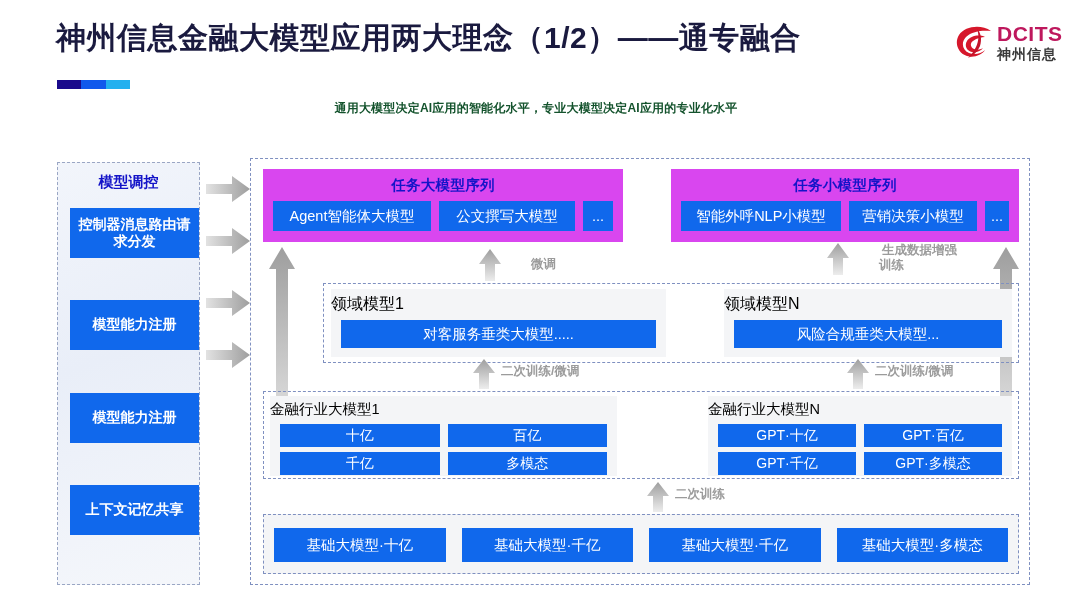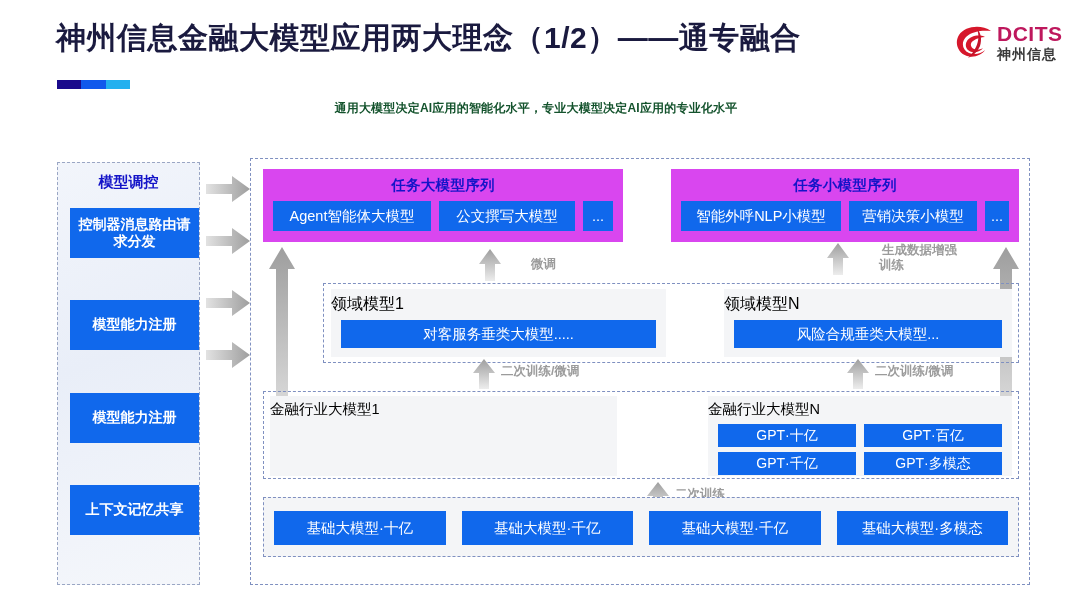--- a/index.html
+++ b/index.html
@@ -126,21 +126,21 @@
   }
   .ind{position:absolute;top:4px;height:80px;background:#f4f5f7;box-sizing:border-box;}
   .ind.i1{left:6px;width:347px;}
   .ind.i2{left:444px;width:304px;}
   .ind .g-title{padding-top:4px;font-size:14.5px;}
   .grid2{display:flex;flex-wrap:wrap;gap:5px 8px;padding:5px 10px 0 10px;}
   .grid2 .chip{height:23px;flex:1 1 calc(50% - 4px);font-size:14px;}
 
   
   .base-wrap{
-    position:absolute;left:12px;top:338px;width:756px;height:60px;
+    position:absolute;left:12px;top:355px;width:756px;height:60px;
     border:1px dashed #7f90c0;box-sizing:border-box;background:#f4f5f7;
   }
   .base-row{display:flex;gap:16px;padding:13px 10px;}
   .base-row .chip{flex:1 1 0;height:34px;font-size:14.5px;}
 
   
   .u-arrow{position:absolute;}
   .a-label{
     position:absolute;color:#9b9b9b;font-size:12.5px;font-weight:bold;
     line-height:1.15;text-align:center;white-space:nowrap;
@@ -261,20 +261,26 @@
   <div class="a-label" style="left:250px;top:205px;">二次训练/微调</div>
 
   <svg class="u-arrow" style="left:596px;top:200px;width:22px;height:30px;" viewBox="0 0 22 30">
     <path d="M11 0 L22 14 H16 V30 H6 V14 H0 Z" fill="url(#ug)"></path>
   </svg>
   <div class="a-label" style="left:624px;top:205px;">二次训练/微调</div>
 
   <div class="ind-wrap">
     <div class="ind i1">
       <div class="g-title">金融行业大模型1</div>
+      <div class="grid2">
+        <div class="chip">十亿</div>
+        <div class="chip">百亿</div>
+        <div class="chip">千亿</div>
+        <div class="chip">多模态</div>
+      </div>
     </div>
     <div class="ind i2">
       <div class="g-title">金融行业大模型N</div>
       <div class="grid2">
         <div class="chip">GPT·十亿</div>
         <div class="chip">GPT·百亿</div>
         <div class="chip">GPT·千亿</div>
         <div class="chip">GPT·多模态</div>
       </div>
     </div>

